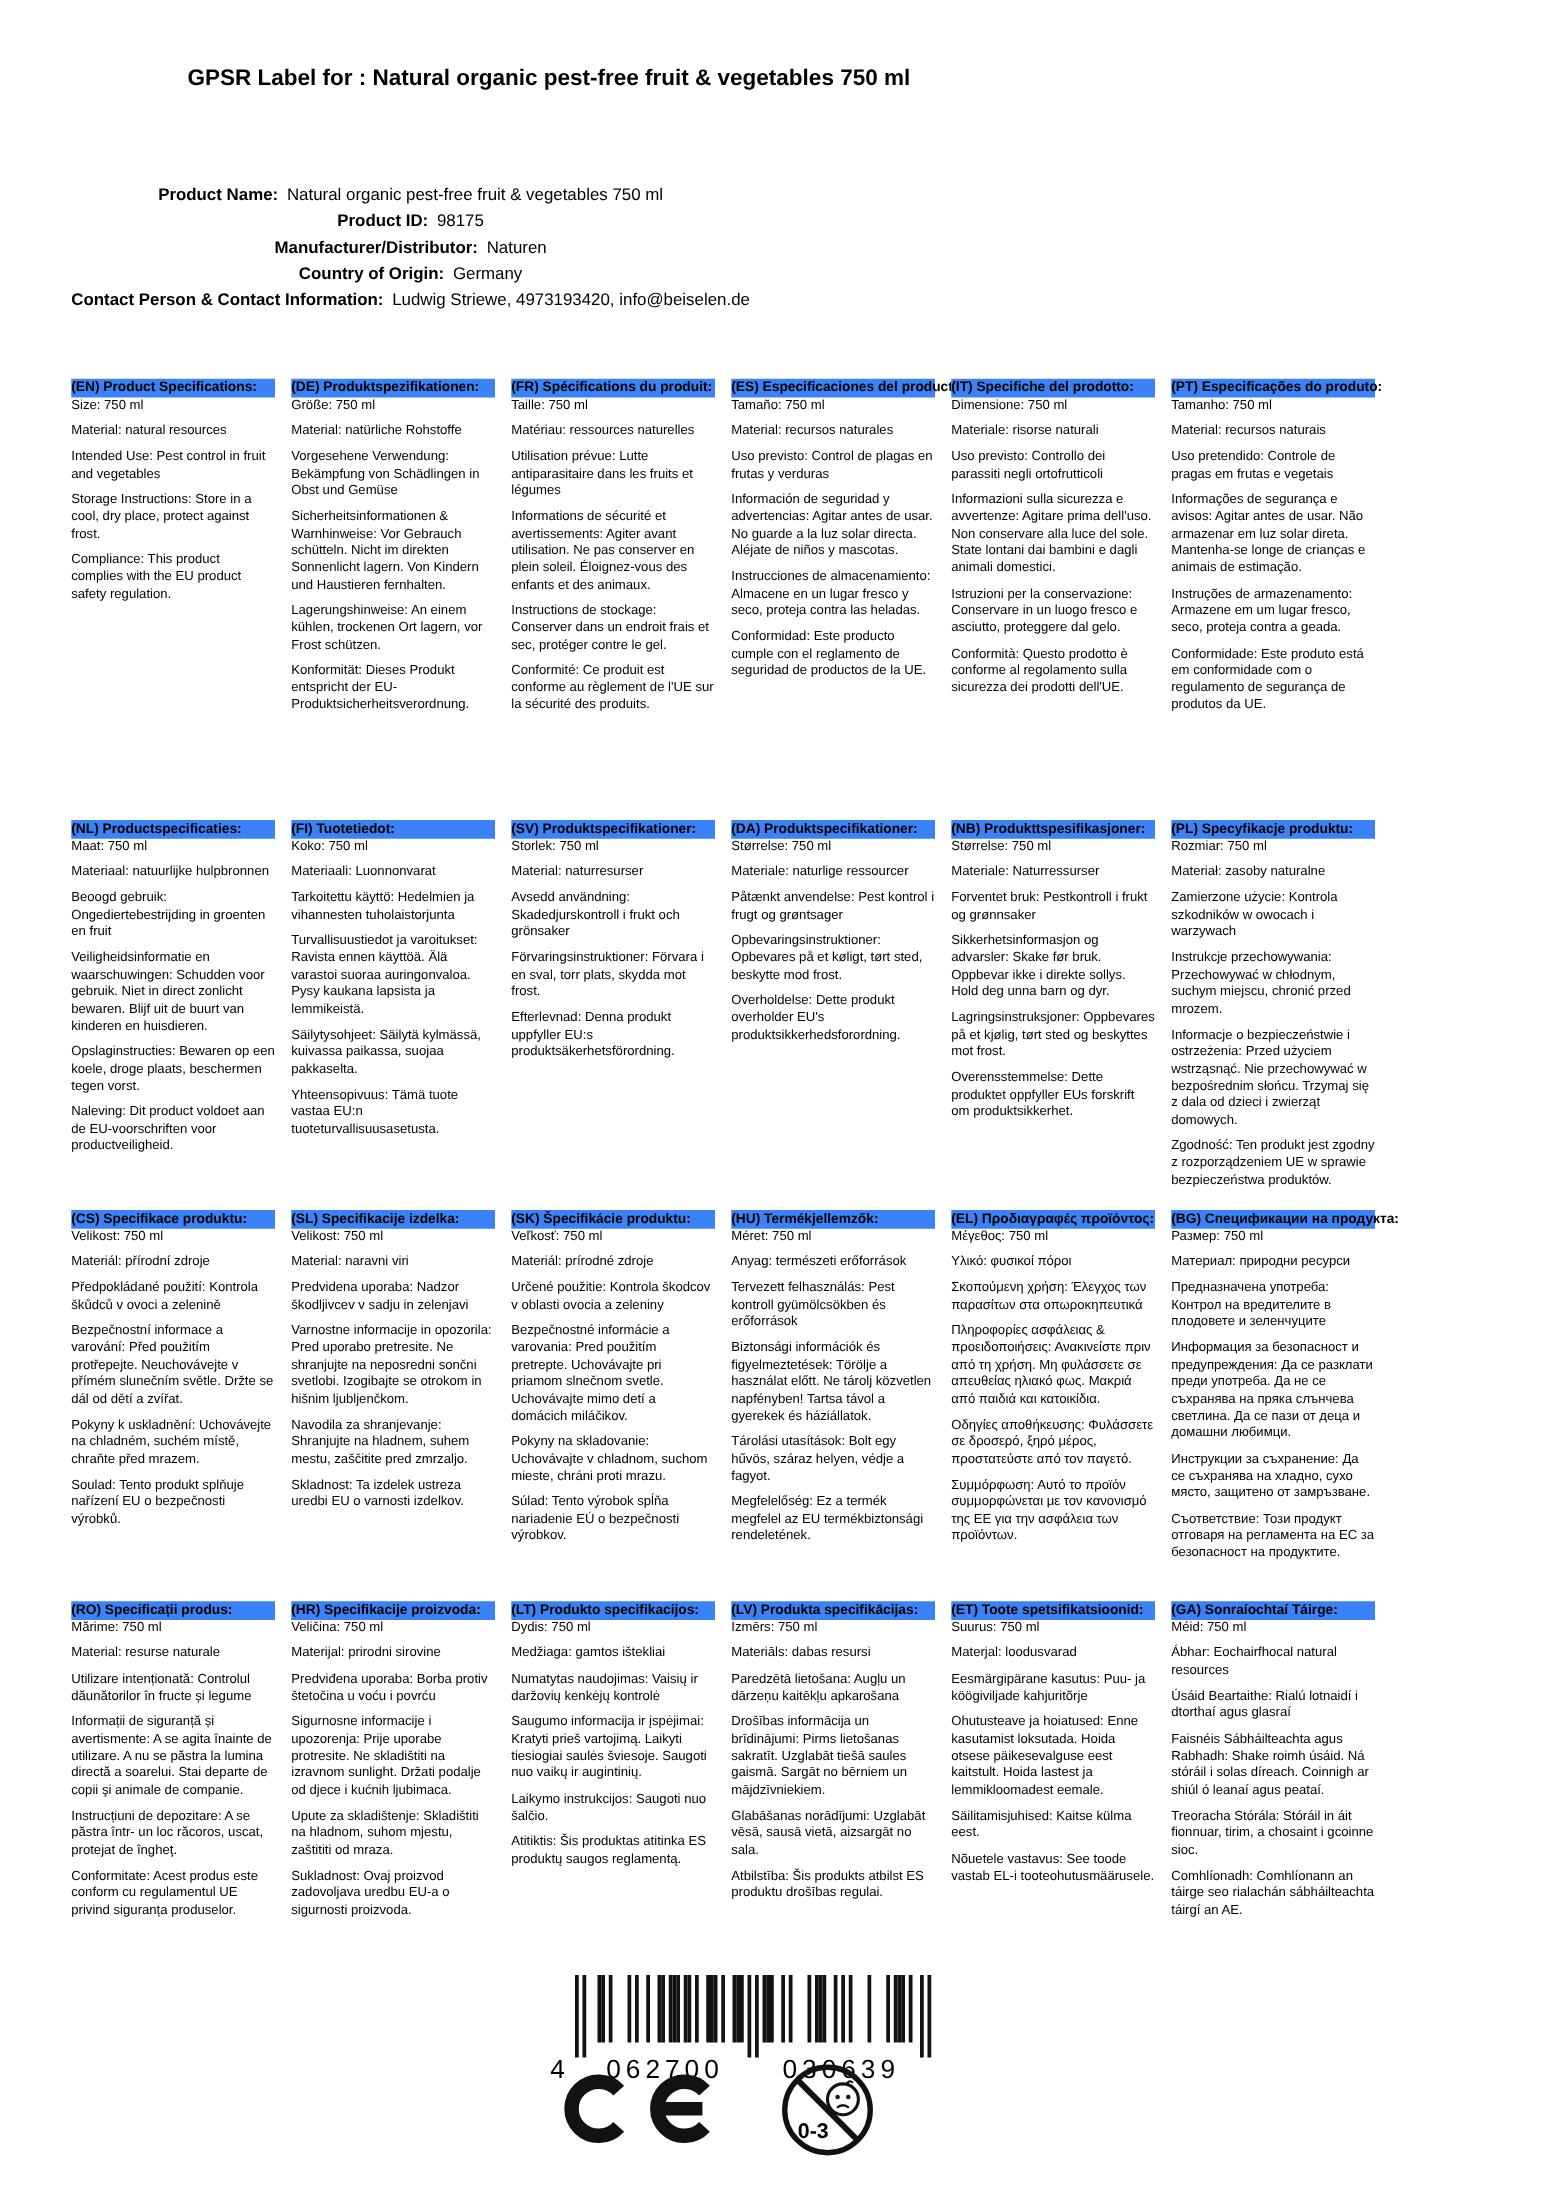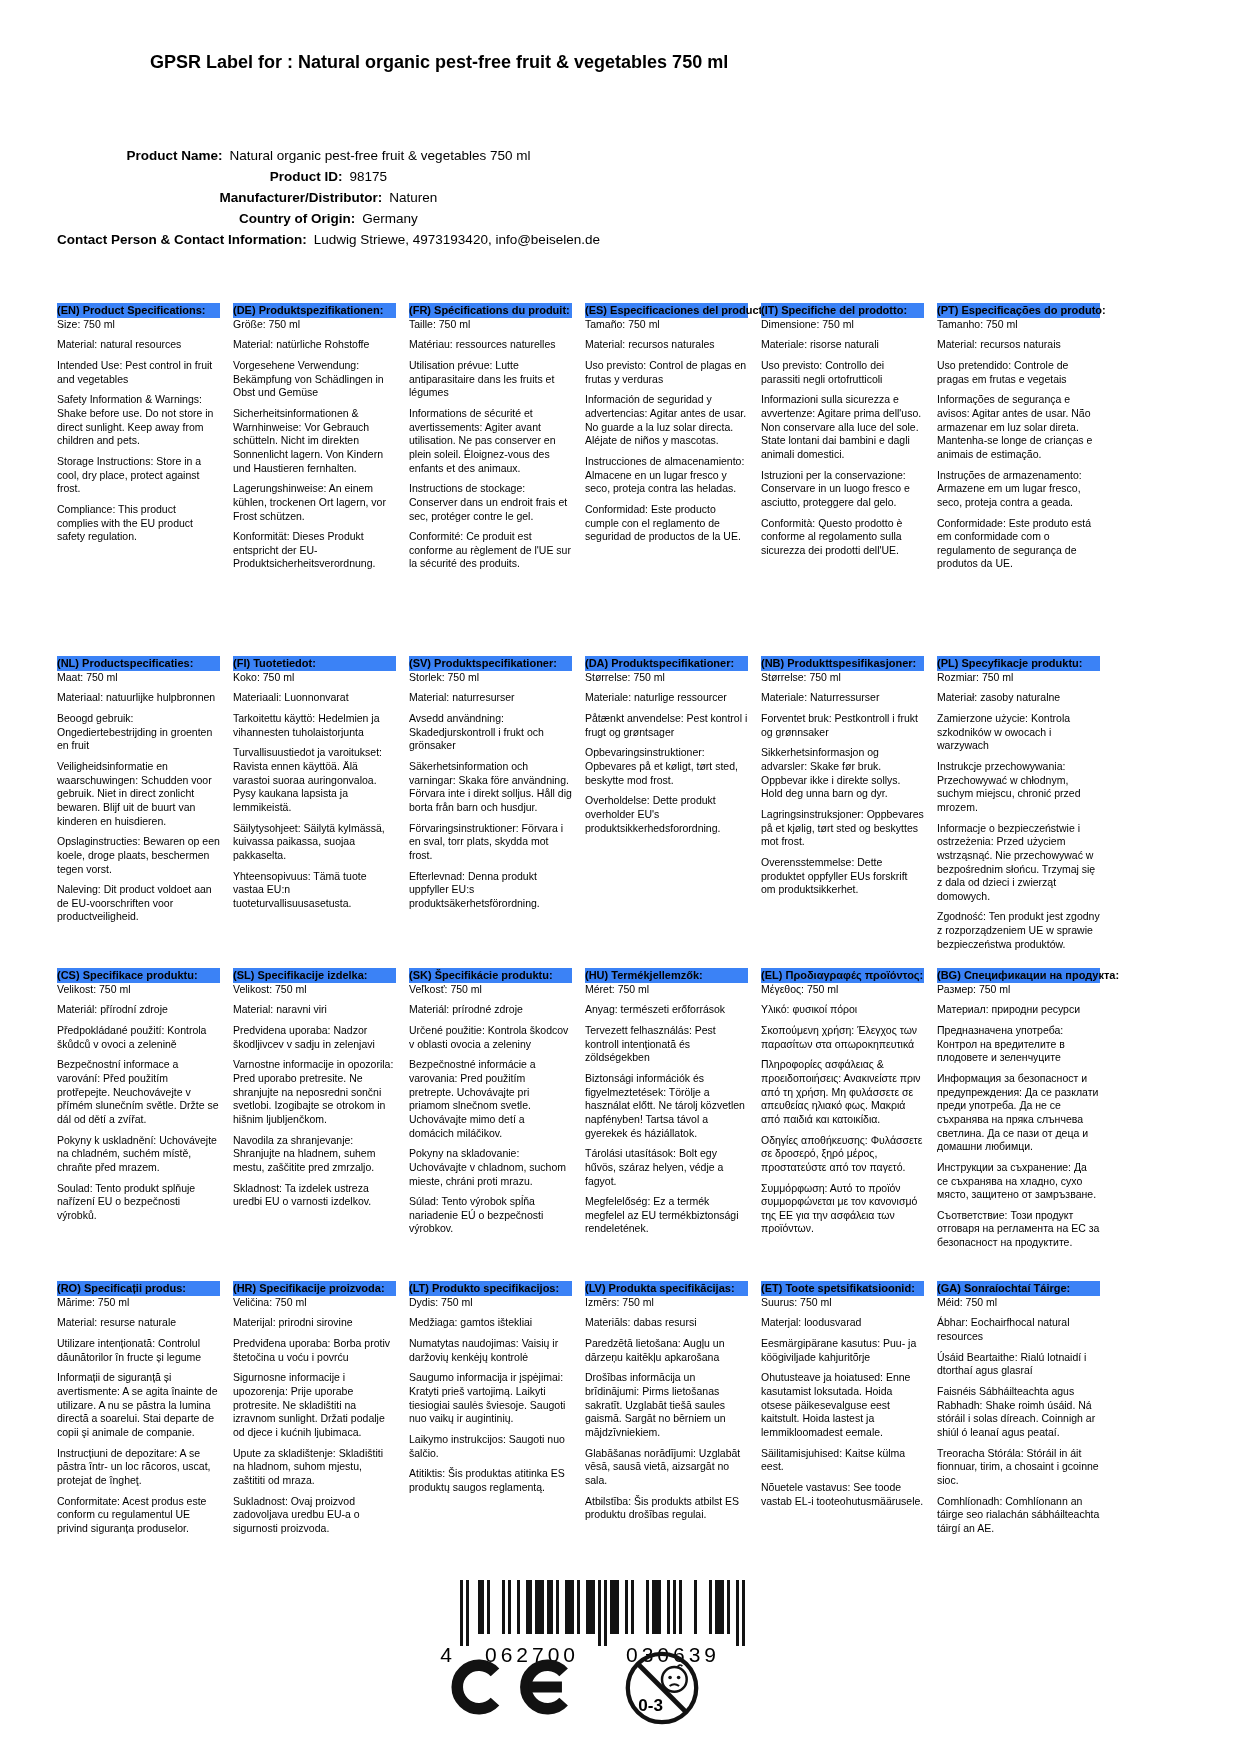--- a/index.html
+++ b/index.html
@@ -42,21 +42,20 @@
       <div class="meta-row"><span class="meta-label">Country of Origin:</span><span class="meta-value">Germany</span></div>
       <div class="meta-row"><span class="meta-label">Contact Person &amp; Contact Information:</span><span class="meta-value">Ludwig Striewe, 4973193420, info@beiselen.de</span></div>
     </div>
 
   <div class="blocks" id="blocks">
       <div class="block">
         <h3>(EN) Product Specifications:</h3>
         <p class="size-line">Size: 750 ml</p>
         <p>Material: natural resources</p>
         <p>Intended Use: Pest control in fruit and vegetables</p>
-        <p>Safety Information &amp; Warnings: Shake before use. Do not store in direct sunlight. Keep away from children and pets.</p>
         <p>Storage Instructions: Store in a cool, dry place, protect against frost.</p>
         <p>Compliance: This product complies with the EU product safety regulation.</p>
       </div>
       <div class="block">
         <h3>(DE) Produktspezifikationen:</h3>
         <p class="size-line">Größe: 750 ml</p>
         <p>Material: natürliche Rohstoffe</p>
         <p>Vorgesehene Verwendung: Bekämpfung von Schädlingen in Obst und Gemüse</p>
         <p>Sicherheitsinformationen &amp; Warnhinweise: Vor Gebrauch schütteln. Nicht im direkten Sonnenlicht lagern. Von Kindern und Haustieren fernhalten.</p>
         <p>Lagerungshinweise: An einem kühlen, trockenen Ort lagern, vor Frost schützen.</p>
@@ -114,21 +113,20 @@
         <p>Tarkoitettu käyttö: Hedelmien ja vihannesten tuholaistorjunta</p>
         <p>Turvallisuustiedot ja varoitukset: Ravista ennen käyttöä. Älä varastoi suoraa auringonvaloa. Pysy kaukana lapsista ja lemmikeistä.</p>
         <p>Säilytysohjeet: Säilytä kylmässä, kuivassa paikassa, suojaa pakkaselta.</p>
         <p>Yhteensopivuus: Tämä tuote vastaa EU:n tuoteturvallisuusasetusta.</p>
       </div>
       <div class="block">
         <h3>(SV) Produktspecifikationer:</h3>
         <p class="size-line">Storlek: 750 ml</p>
         <p>Material: naturresurser</p>
         <p>Avsedd användning: Skadedjurskontroll i frukt och grönsaker</p>
-        <p>Säkerhetsinformation och varningar: Skaka före användning. Förvara inte i direkt solljus. Håll dig borta från barn och husdjur.</p>
         <p>Förvaringsinstruktioner: Förvara i en sval, torr plats, skydda mot frost.</p>
         <p>Efterlevnad: Denna produkt uppfyller EU:s produktsäkerhetsförordning.</p>
       </div>
       <div class="block">
         <h3>(DA) Produktspecifikationer:</h3>
         <p class="size-line">Størrelse: 750 ml</p>
         <p>Materiale: naturlige ressourcer</p>
         <p>Påtænkt anvendelse: Pest kontrol i frugt og grøntsager</p>
         <p>Opbevaringsinstruktioner: Opbevares på et køligt, tørt sted, beskytte mod frost.</p>
         <p>Overholdelse: Dette produkt overholder EU's produktsikkerhedsforordning.</p>
@@ -175,21 +173,21 @@
         <p>Materiál: prírodné zdroje</p>
         <p>Určené použitie: Kontrola škodcov v oblasti ovocia a zeleniny</p>
         <p>Bezpečnostné informácie a varovania: Pred použitím pretrepte. Uchovávajte pri priamom slnečnom svetle. Uchovávajte mimo detí a domácich miláčikov.</p>
         <p>Pokyny na skladovanie: Uchovávajte v chladnom, suchom mieste, chráni proti mrazu.</p>
         <p>Súlad: Tento výrobok spĺňa nariadenie EÚ o bezpečnosti výrobkov.</p>
       </div>
       <div class="block">
         <h3>(HU) Termékjellemzők:</h3>
         <p class="size-line">Méret: 750 ml</p>
         <p>Anyag: természeti erőforrások</p>
-        <p>Tervezett felhasználás: Pest kontroll intenționată és zöldségekben</p>
+        <p>Tervezett felhasználás: Pest kontroll gyümölcsökben és erőforrások</p>
         <p>Biztonsági információk és figyelmeztetések: Törölje a használat előtt. Ne tárolj közvetlen napfényben! Tartsa távol a gyerekek és háziállatok.</p>
         <p>Tárolási utasítások: Bolt egy hűvös, száraz helyen, védje a fagyot.</p>
         <p>Megfelelőség: Ez a termék megfelel az EU termékbiztonsági rendeletének.</p>
       </div>
       <div class="block">
         <h3>(EL) Προδιαγραφές προϊόντος:</h3>
         <p class="size-line">Μέγεθος: 750 ml</p>
         <p>Υλικό: φυσικοί πόροι</p>
         <p>Σκοπούμενη χρήση: Έλεγχος των παρασίτων στα οπωροκηπευτικά</p>
         <p>Πληροφορίες ασφάλειας &amp; προειδοποιήσεις: Ανακινείστε πριν από τη χρήση. Μη φυλάσσετε σε απευθείας ηλιακό φως. Μακριά από παιδιά και κατοικίδια.</p>

